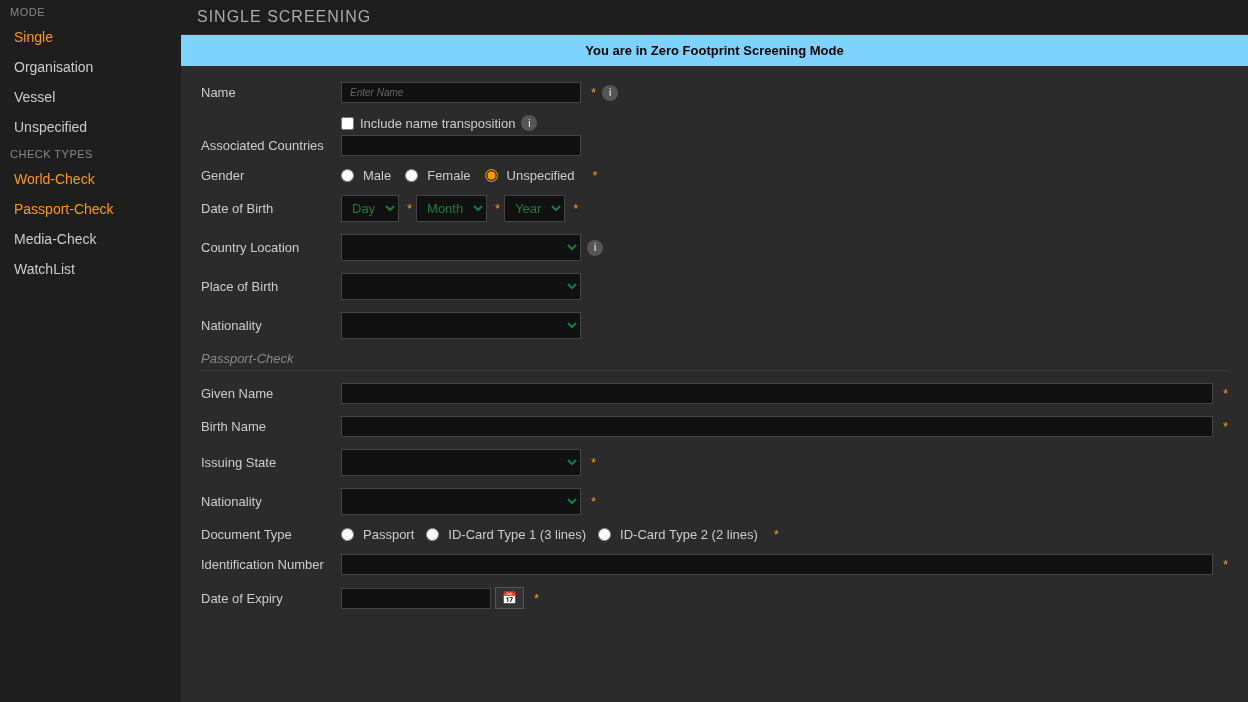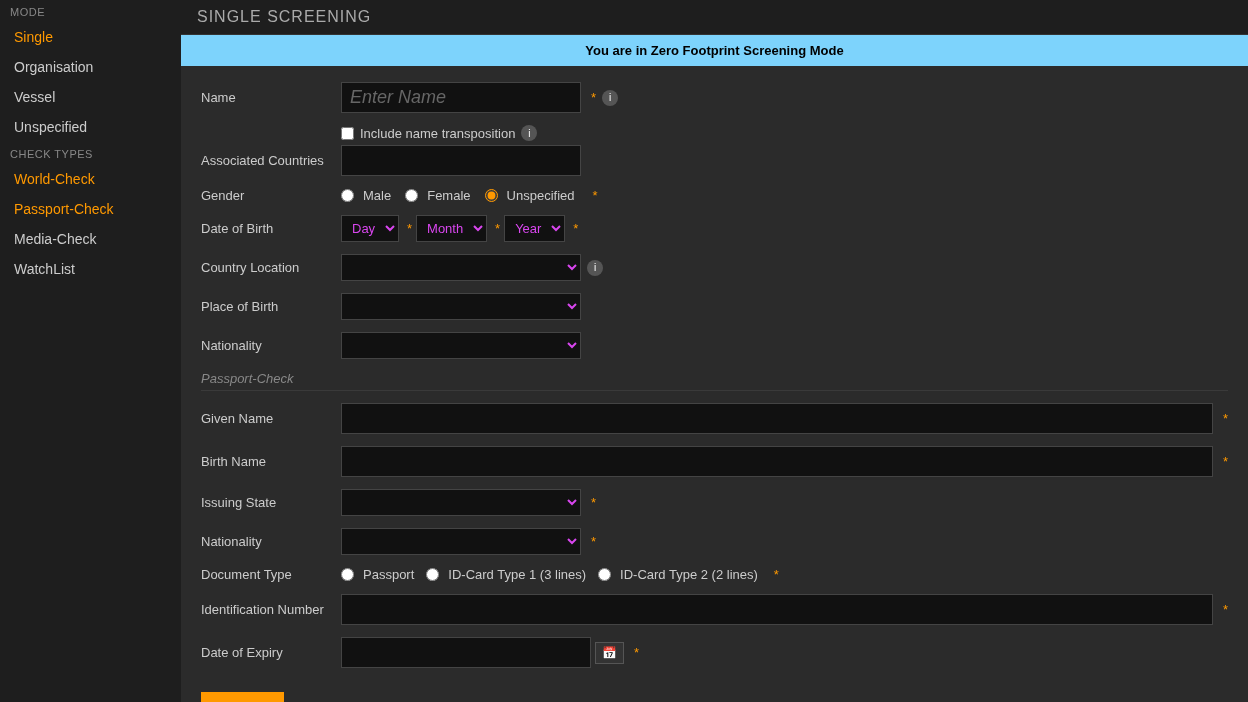--- a/index.html
+++ b/index.html
@@ -88,34 +88,34 @@
       display: flex;
       align-items: center;
       gap: 6px;
     }
 
     input[type="text"] {
       background: #111;
       border: 1px solid #444;
       color: #ccc;
       padding: 4px 8px;
-      font-size: 18px;
+      font-size: 10px;
       outline: none;
       width: 100%;
     }
 
     input[type="text"]::placeholder {
       color: #666;
       font-style: italic;
     }
 
     select {
       background: #111;
       border: 1px solid #444;
-      color: #d946ef;
+      color: #15803d;
       padding: 4px 6px;
       font-size: 13px;
       outline: none;
     }
 
     .required-star {
       color: #f90;
       margin-left: 4px;
     }
 
@@ -417,18 +417,15 @@
       <div class="form-label">Date of Expiry</div>
       <div class="form-field">
         <div class="date-expiry-field">
           <input type="text" class="passport-input" style="">
           <span class="calendar-icon">📅</span>
         </div>
         <span class="required-star">*</span>
       </div>
     </div>
 
-    <div style="margin-top:14px;">
-      <button class="screen-btn">Screen</button>
-    </div>
 
   </div>
 </div>
 
 </body></html>

